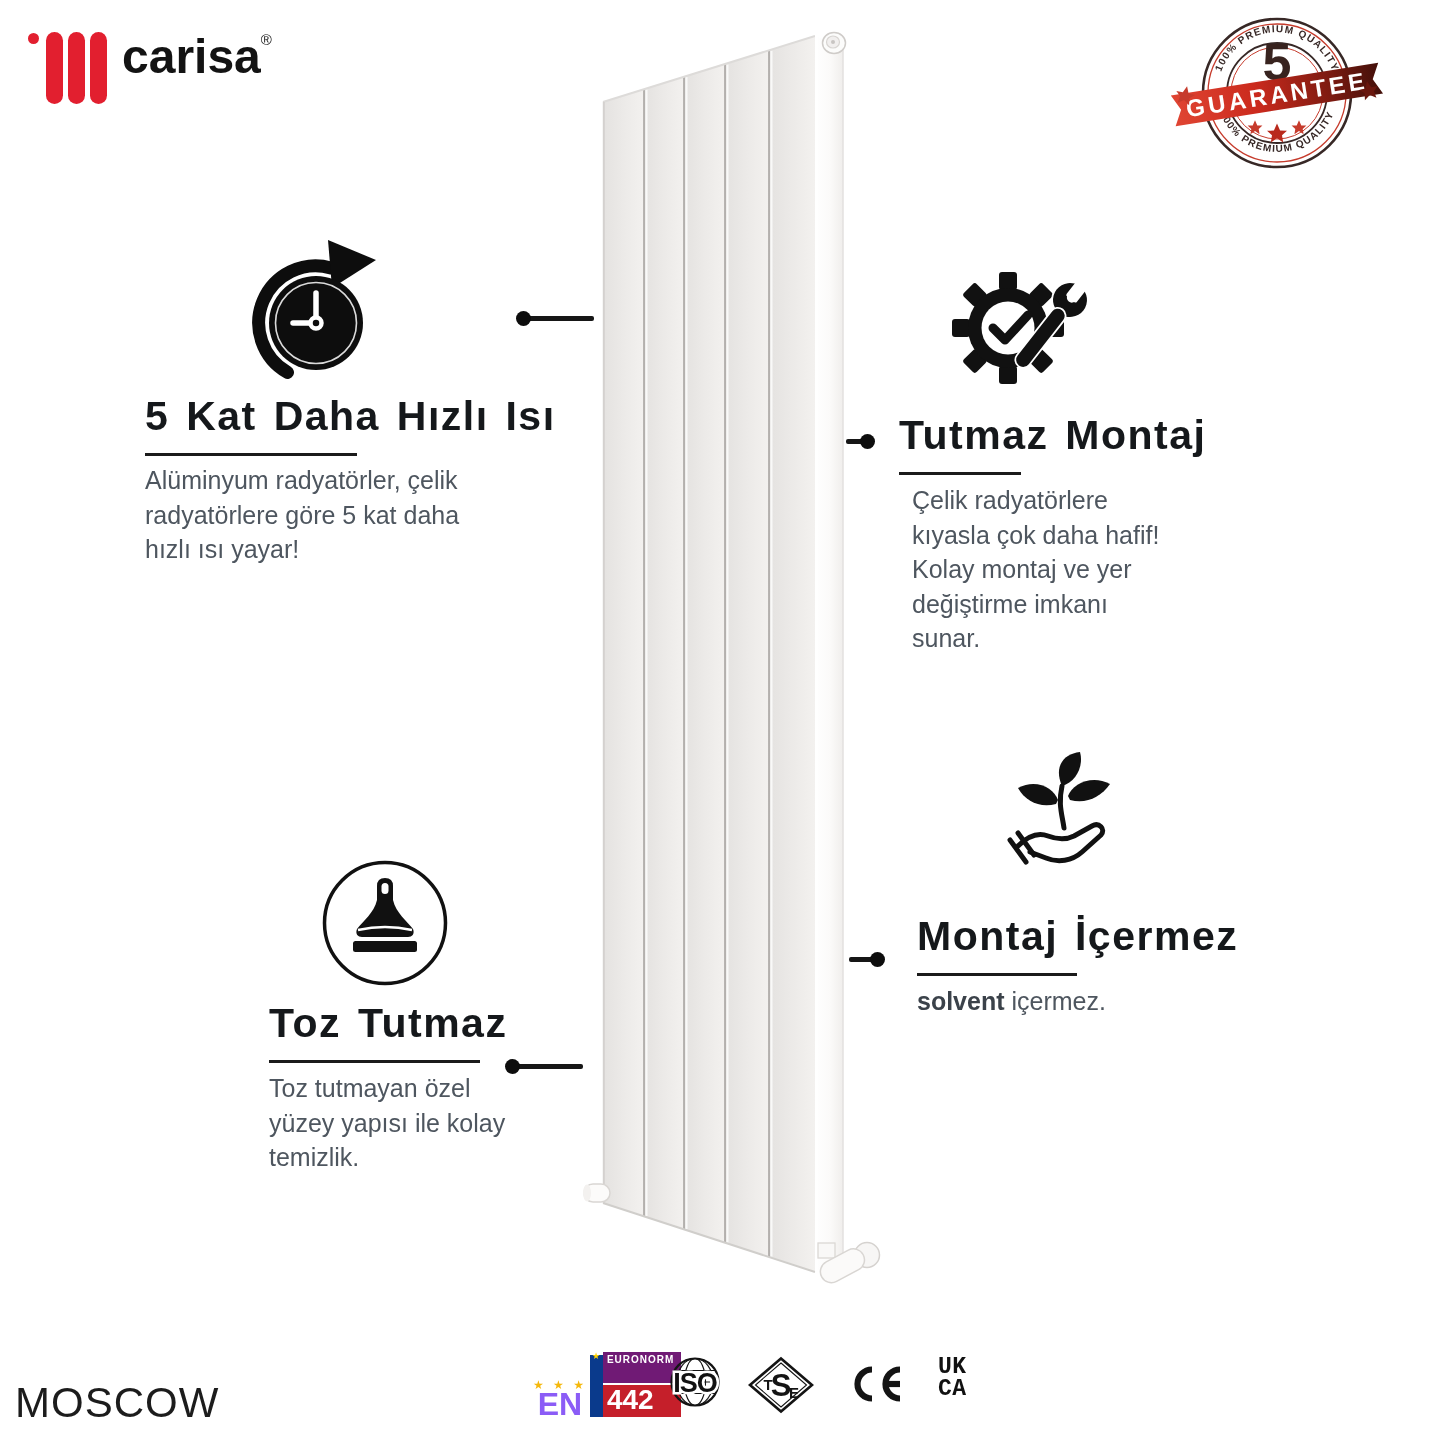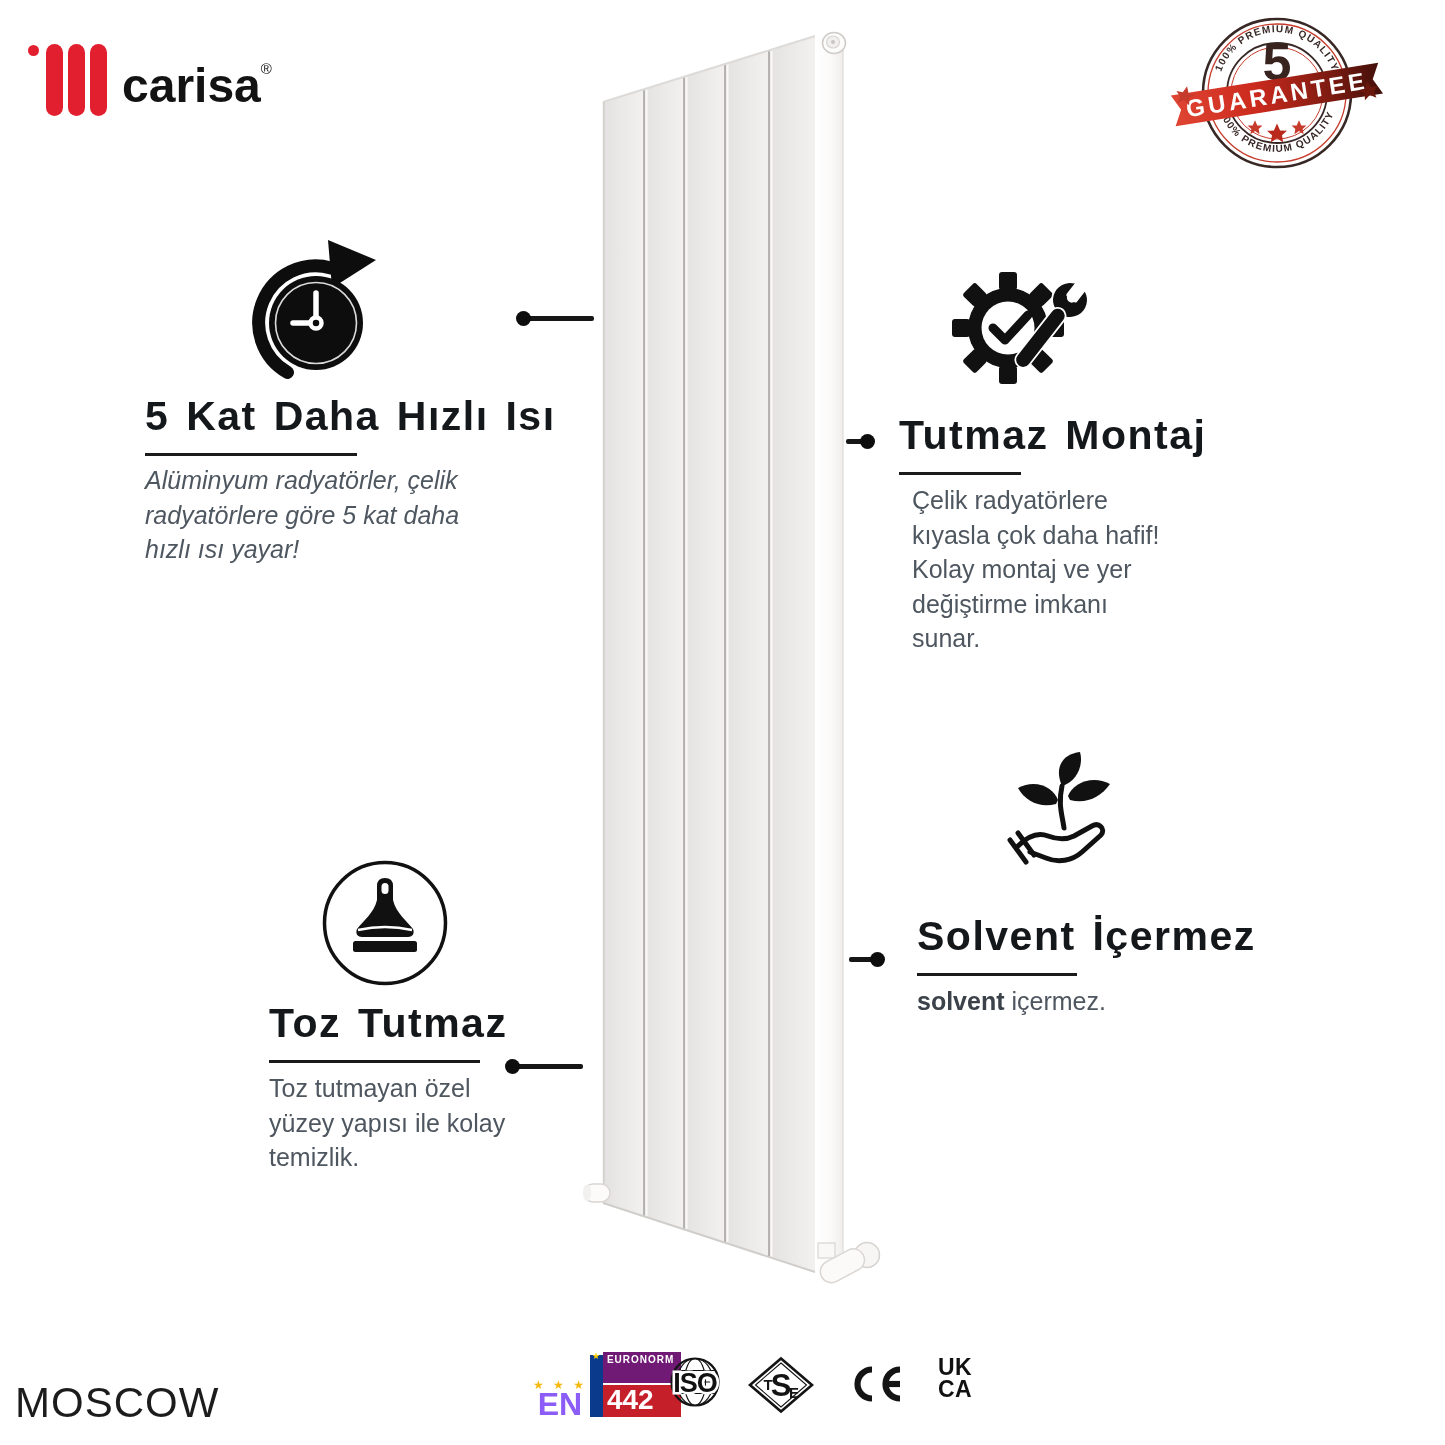--- a/index.html
+++ b/index.html
@@ -1,40 +1,40 @@
 <!DOCTYPE html>
 <html><head>
 <meta charset="utf-8">
 <style>
   * { margin:0; padding:0; box-sizing:border-box; }
   html,body { width:1445px; height:1445px; background:#ffffff; overflow:hidden;
               font-family:"Liberation Sans","DejaVu Sans",sans-serif; }
   .abs { position:absolute; }
 
   
-  #brand { left:28px; top:44px; display:flex; align-items:center; }
+  #brand { left:28px; top:32px; display:flex; align-items:flex-start; }
   .brand-dot { width:11px; height:11px; border-radius:50%; background:#e21f2f;
                align-self:flex-start; margin:1px 7px 0 0; }
   .brand-bar { width:17px; height:72px; border-radius:9px; background:#e21f2f; margin-right:5px; }
   .brand-text { font-size:48px; font-weight:700; letter-spacing:0px; color:#131313;
                 margin-left:10px; margin-bottom:-10px; line-height:1; }
   .brand-reg { font-size:15px; font-weight:400; vertical-align:28px; }
 
   
   .feature-title { font-weight:700; color:#15181b; font-size:41px; letter-spacing:1.5px;
                    word-spacing:4px; line-height:1.1; white-space:nowrap; }
   .feature-underline { height:3px; background:#1b1b1b; margin-top:12px; }
   .feature-body { color:#4e565f; font-size:25px; line-height:1.38; margin-top:15px;
                   white-space:pre-line; }
   .feature-body b { color:#3b424a; }
 
   #f1-icon  { left:248px; top:228px; }
   #f1-title { left:145px; top:394px; }
   #f1-line  { left:145px; top:441px; width:212px; }
-  #f1-body  { left:145px; top:448px; width:420px;font-style:italic; }
+  #f1-body  { left:145px; top:448px; width:420px; }
 
   #f2-icon  { left:948px; top:266px; }
   #f2-title { left:899px; top:413px; }
   #f2-line  { left:899px; top:460px; width:122px; }
   #f2-body  { left:899px; top:468px; width:330px;margin-left:13px; }
 
   #f3-icon  { left:320px; top:858px; }
   #f3-title { left:269px; top:1001px; }
   #f3-line  { left:269px; top:1048px; width:211px; }
   #f3-body  { left:269px; top:1056px; width:320px; }
@@ -64,21 +64,21 @@
   .en-blue-star { position:absolute; left:2px; top:0px; color:#ffd200; font-size:9px; line-height:1; }
   .euronorm { background:#701a75; color:#fff; font-size:10px; font-weight:700; letter-spacing:1px;
               padding:2px 7px 18px 4px; line-height:1.1; }
   .en-num { background:#c51f2a; color:#fff; font-size:28px; font-weight:800; line-height:1;
             padding:1px 7px 3px 4px; margin-top:2px; }
 
   #iso  { left:668px; top:1354px; }
   #tse  { left:747px; top:1356px; }
   #ce   { left:851px; top:1366px; }
   #ukca { left:938px; top:1357px; font-weight:800; font-size:23px; line-height:0.95;
-          letter-spacing:0.5px; color:#111; }
+          letter-spacing:0.5px; color:#111;font-family:Liberation Mono, monospace; }
 </style>
 </head>
 <body>
 
 <div id="brand" class="abs">
   <span class="brand-dot"></span>
   <span class="brand-bar"></span>
   <span class="brand-bar"></span>
   <span class="brand-bar"></span>
   <span class="brand-text"><span>carisa</span><sup class="brand-reg">®</sup></span>
@@ -253,21 +253,21 @@
 <svg id="f4-icon" class="abs" width="132" height="140" viewBox="0 0 132 140">
   <path d="M64,80 C62,66 58,56 62,38" fill="none" stroke="#111111" stroke-width="5" stroke-linecap="round"></path>
   <g fill="#111111">
     <path d="M62,38 C54,20 62,6 80,4 C84,18 76,34 62,38 Z"></path>
     <path d="M56,56 C40,60 26,54 18,40 C36,30 54,40 58,52 Z"></path>
     <path d="M70,52 C86,56 100,50 110,36 C92,26 72,36 68,48 Z"></path>
   </g>
   <path d="M18,98 C28,88 38,84 48,88 C56,91 66,92 74,88 L92,78 C99,74 106,81 101,87 L82,104 C72,113 58,115 46,110 L30,104" fill="none" stroke="#111111" stroke-width="5" stroke-linecap="round" stroke-linejoin="round"></path>
   <path d="M10,92 L26,114 M18,85 L34,107" fill="none" stroke="#111111" stroke-width="5" stroke-linecap="round"></path>
 </svg>
-<div id="f4-title" class="abs feature-title">Solvent İçermez</div>
+<div id="f4-title" class="abs feature-title">Montaj İçermez</div>
 <div id="f4-line" class="abs feature-underline"></div>
 <div id="f4-body" class="abs feature-body"><b>solvent</b><span> içermez.</span></div>
 
 <div id="model" class="abs">MOSCOW</div>
 
 <div id="en442" class="abs">
   <div class="en-left">
     <div class="en-stars">★ ★ ★</div>
     <div class="en-word">EN</div>
   </div>

